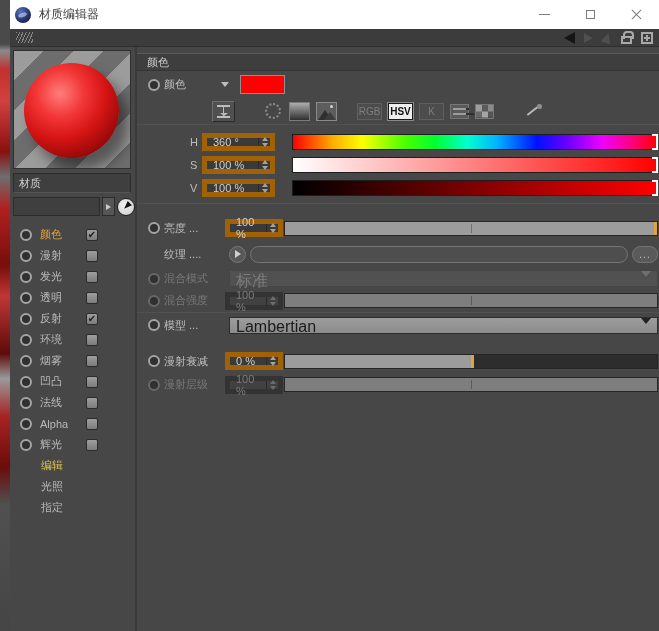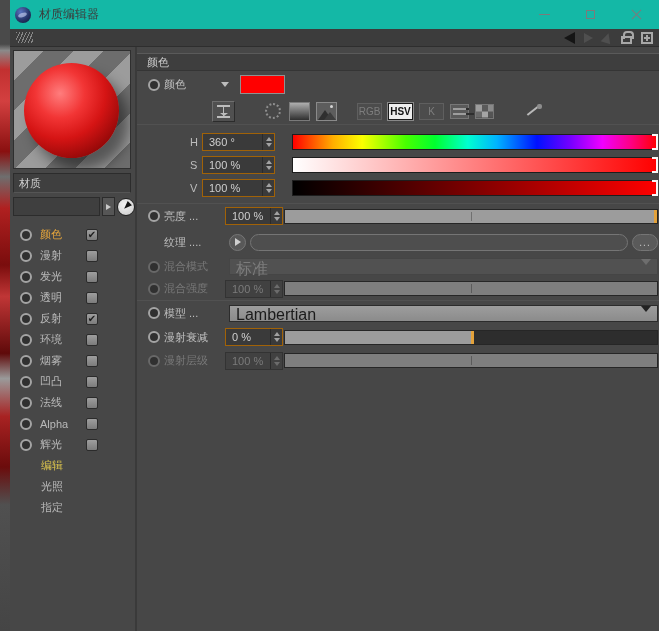--- a/index.html
+++ b/index.html
@@ -7,21 +7,21 @@
   body { font-family: "Liberation Sans", "DejaVu Sans", sans-serif; }
   .screen { position:relative; width:659px; height:631px; overflow:hidden; background:#474747; }
 
   
   .bg-strip { position:absolute; left:0; top:0; width:10px; height:631px;
     background:linear-gradient(180deg,#4a4a4a 0%,#4a4a4a 7%,#8a8a8a 8%,#c23030 11%,#d34040 16%,#8a1010 24%,#6e6e6e 28%,#b02020 33%,#7a0d0d 42%,#c03636 47%,#5f0a0a 56%,#9a9a9a 60%,#a82222 66%,#6b0c0c 74%,#505050 80%,#454545 100%); }
 
   .window { position:absolute; left:10px; top:0; width:649px; height:631px; display:flex; flex-direction:column; background:#474747; }
 
   
-  .titlebar { height:29px; background:#14b8a6; display:flex; align-items:center; padding-left:5px; flex:0 0 auto; }
+  .titlebar { height:29px; background:#ffffff; display:flex; align-items:center; padding-left:5px; flex:0 0 auto; }
   .app-icon { width:16px; height:16px; border-radius:50%; background:radial-gradient(circle at 35% 30%, #5a74c0 0%, #27366b 55%, #0d1430 100%); position:relative; flex:0 0 auto; }
   .app-icon::after { content:""; position:absolute; left:3px; top:6px; width:9px; height:4px; border-radius:50%; background:rgba(220,228,255,.55); transform:rotate(-20deg); }
   .win-title { margin-left:8px; font-size:12px; color:#3c3c3c; }
   .win-controls { margin-left:auto; display:flex; height:100%; }
   .wc { width:46px; display:flex; align-items:center; justify-content:center; }
   .glyph-min { width:11px; height:1px; background:#7b7b7b; }
   .glyph-max { width:9px; height:9px; border:1px solid #7b7b7b; }
   .glyph-close { position:relative; width:11px; height:11px; }
   .glyph-close::before,.glyph-close::after { content:""; position:absolute; left:-1px; top:5px; width:13px; height:1px; background:#7b7b7b; }
   .glyph-close::before { transform:rotate(45deg); }
@@ -111,21 +111,21 @@
       linear-gradient(90deg,#696969 0 6px,#a5a5a5 6px 12px,#555 12px); background-size:100% 50%; background-repeat:no-repeat; background-position:top,bottom; }
   .pipette { position:relative; width:18px; height:16px; margin-left:24px; }
   .pipette::before { content:""; position:absolute; left:2px; top:7px; width:13px; height:2px; background:#b9b9b9; transform:rotate(-38deg); }
   .pipette::after { content:""; position:absolute; right:0px; top:1px; width:5px; height:5px; border-radius:2px; background:#8d8d8d; }
 
   .hsep { height:1px; background:#383838; border-bottom:1px solid #515151; flex:0 0 auto; }
 
   .hsv-block { padding:5px 0 4px 0; }
   .hsv-row { height:23px; display:flex; align-items:center; padding-left:53px; }
   .hsv-letter { width:12px; font-size:11px; color:#bdbdbd; }
-  .vbox { height:18px; background:#3a3a3a; border:1px solid #a16207; display:flex; align-items:stretch; color:#cfcfcf; font-size:11px; }
+  .vbox { height:18px; background:#3a3a3a; border:5px solid #a16207; display:flex; align-items:stretch; color:#cfcfcf; font-size:11px; }
   .vbox .num { flex:1; display:flex; align-items:center; padding-left:6px; }
   .vbox .step { width:12px; border-left:1px solid #2a2a2a; display:flex; flex-direction:column; align-items:center; justify-content:center; gap:2px; }
   .step i { width:0; height:0; border-left:3px solid transparent; border-right:3px solid transparent; }
   .step .up { border-bottom:4px solid #a2a2a2; }
   .step .dn { border-top:4px solid #a2a2a2; }
   .vbox.dis { background:#414141; border-color:#333; color:#7b7b7b; }
   .vbox.dis .step .up { border-bottom-color:#6c6c6c; }
   .vbox.dis .step .dn { border-top-color:#6c6c6c; }
   .hsv-vbox { width:73px; flex:0 0 auto; }
   .gbar { flex:1; height:16px; border:1px solid #1d1d1d; margin-left:17px; margin-right:1px; position:relative; }
@@ -138,21 +138,21 @@
   .param-vbox { width:58px; flex:0 0 auto; margin-left:4px; }
   .slider { flex:1; height:15px; border:1px solid #262626; margin-left:1px; margin-right:1px; position:relative; background:#2d2d2d; overflow:hidden; }
   .slider .fill { position:absolute; left:0; top:0; bottom:0; background:#9c9c9c; }
   .slider .mark { position:absolute; top:0; bottom:0; width:3px; background:#e3a23b; }
   .slider .tick { position:absolute; left:50%; top:2px; bottom:2px; width:1px; background:rgba(0,0,0,.28); }
   .slider.dis { background:#5f5f5f; }
   .slider.dis .fill { background:#7e7e7e; }
   .slider.dis2 { background:#636363; }
   .slider.dis2 .fill { background:#8d8d8d; }
 
-  .p-row { height:24px; }
+  .p-row { height:24px;margin-top:12px; }
   .tex-row { height:28px; }
   .round-btn { width:17px; height:17px; border-radius:50%; background:#585858; border:1px solid #777; display:flex; align-items:center; justify-content:center; margin-left:8px; flex:0 0 auto; }
   .round-btn .tri { width:0; height:0; border-top:4px solid transparent; border-bottom:4px solid transparent; border-left:6px solid #cfcfcf; margin-left:1px; }
   .pill { flex:1; height:17px; border-radius:9px; background:#4e4e4e; border:1px solid #757575; margin-left:4px; }
   .dots-btn { width:26px; height:17px; border-radius:9px; background:#5a5a5a; border:1px solid #757575; color:#c4c4c4;
     font-size:10px; letter-spacing:1px; display:flex; align-items:center; justify-content:center; margin:0 1px 0 4px; flex:0 0 auto; }
 
   .dd { flex:1; height:17px; display:flex; align-items:flex-start; padding:0 6px; margin:0 1px 0 8px; font-size:16px; }
   .dd .spacer { flex:1; }
   .dd.en { background:linear-gradient(180deg,#9d9d9d,#8b8b8b); color:#1b1b1b; border:1px solid #2c2c2c; }

